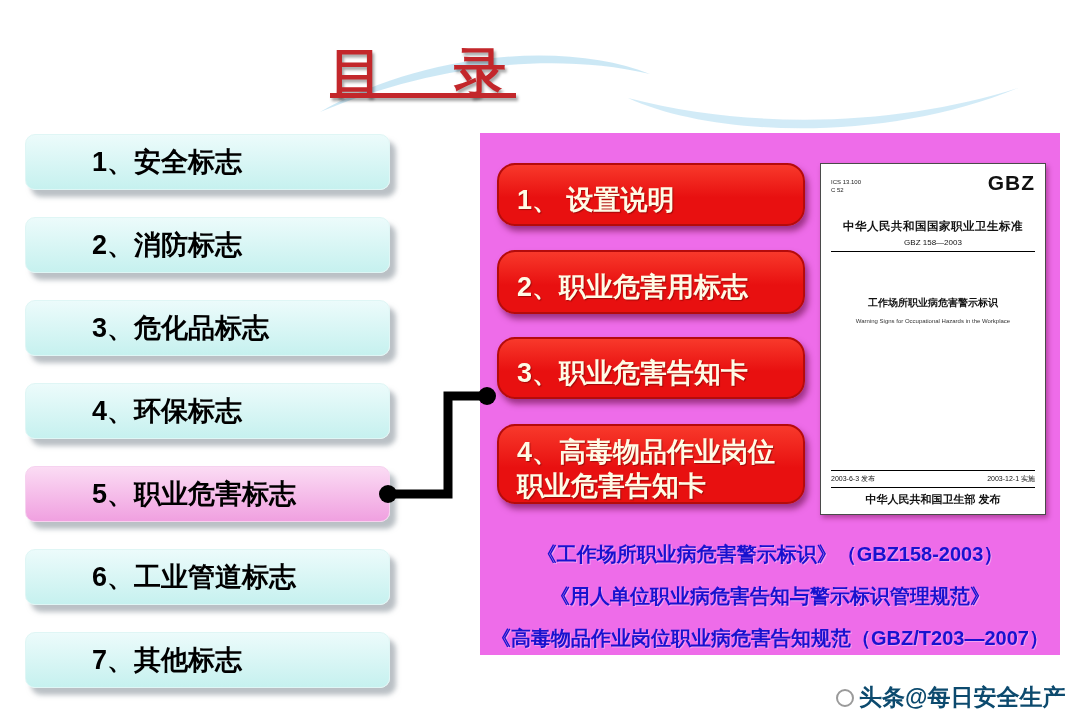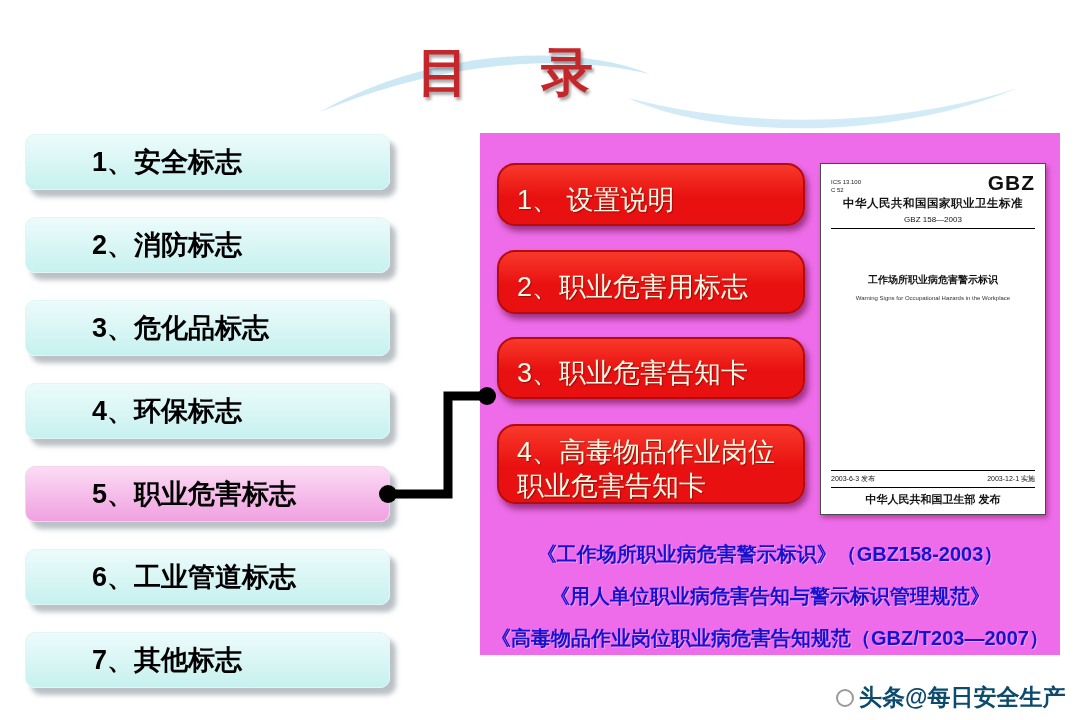--- a/index.html
+++ b/index.html
@@ -16,22 +16,23 @@
   }
   html,body{margin:0;padding:0;background:#ffffff;}
   .slide{
     position:relative;width:1080px;height:720px;background:#ffffff;overflow:hidden;
     font-family:"Liberation Sans","DejaVu Sans",sans-serif;
   }
   .swoosh{position:absolute;left:0;top:0;z-index:0;pointer-events:none;}
   .title{
     position:absolute;left:330px;top:38px;width:360px;margin:0;z-index:2;
     font-size:52px;font-weight:800;color:var(--title-red);
-    text-align:center;letter-spacing:10px;
+    text-align:left;letter-spacing:10px;
     text-shadow:2px 3px 3px rgba(0,0,0,0.35);
+    text-decoration:underline;
   }
   .left-menu{position:absolute;left:25px;top:134px;width:365px;z-index:2;}
   .menu-item{
     position:absolute;left:0;width:365px;height:56px;
     background:linear-gradient(var(--menu-cyan-top),var(--menu-cyan));
     border-radius:10px;border:1px solid #dff6f5;
     box-shadow:6px 7px 5px rgba(130,140,150,0.55);
     display:flex;align-items:center;padding-left:66px;box-sizing:border-box;
     cursor:pointer;
   }
@@ -51,39 +52,39 @@
   }
   .red-btn{
     position:absolute;left:17px;width:308px;box-sizing:border-box;
     background:linear-gradient(#f8392b 0%,var(--button-red) 55%);
     border:2px solid var(--button-red-border);border-radius:18px;
     box-shadow:3px 5px 6px rgba(90,0,50,0.55);
     display:flex;align-items:center;padding:6px 12px 6px 18px;
     cursor:pointer;
   }
   .red-btn span{
-    font-size:27px;font-weight:400;color:var(--button-text);line-height:1.25;
+    font-size:27px;font-weight:700;color:var(--button-text);line-height:1.25;
     text-shadow:1px 1px 1px rgba(90,0,0,0.5);
     margin-top:12px;
   }
   .rb-0{top:30px;height:63px}
   .rb-1{top:117px;height:64px}
   .rb-2{top:204px;height:62px}
   .rb-3{top:291px;height:80px}
 
   .paper{
     position:absolute;left:340px;top:30px;width:226px;height:352px;box-sizing:border-box;
     background:#ffffff;border:1px solid #4a4a4a;padding:7px 10px;
     display:flex;flex-direction:column;color:#111;
     box-shadow:2px 3px 5px rgba(90,0,50,0.4);
   }
   .paper-head{display:flex;justify-content:space-between;align-items:flex-end;}
   .paper-ics{font-size:6px;line-height:1.3;color:#222;}
   .paper-code{font-size:21px;font-weight:700;letter-spacing:1px;}
-  .paper-std{margin-top:1px;text-align:center;font-size:11.5px;font-weight:700;letter-spacing:0.5px;}
+  .paper-std{margin-top:24px;text-align:center;font-size:11.5px;font-weight:700;letter-spacing:0.5px;}
   .paper-stdnum{text-align:center;font-size:8px;margin-top:4px;padding-bottom:4px;border-bottom:1.5px solid #000;}
   .paper-doc-title{margin-top:44px;text-align:center;font-size:10px;font-weight:700;}
   .paper-doc-sub{margin-top:8px;text-align:center;font-size:6px;color:#333;}
   .paper-spacer{flex:1;}
   .paper-dates{
     display:flex;justify-content:space-between;font-size:7px;
     border-top:1.5px solid #000;padding:3px 0 3px 0;
   }
   .paper-pub{
     text-align:center;font-size:11px;font-weight:700;

